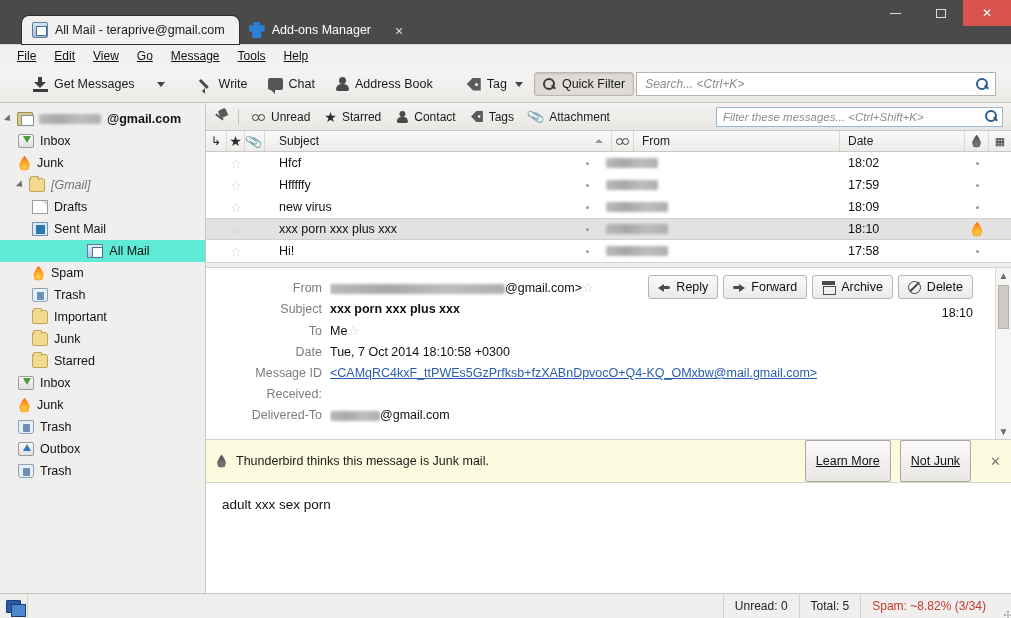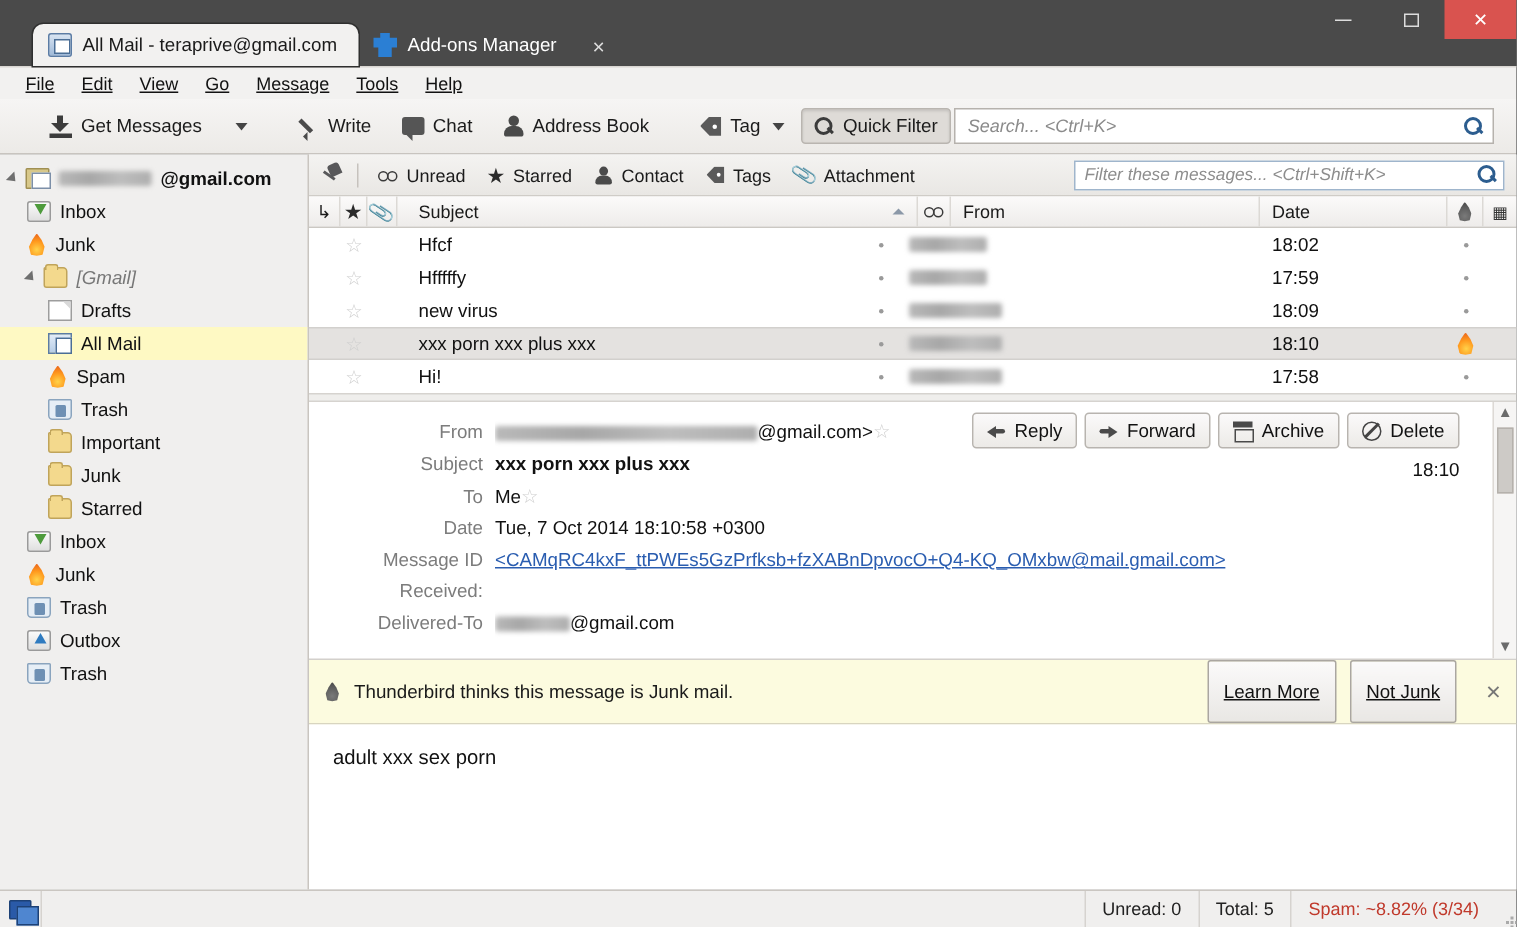--- a/index.html
+++ b/index.html
@@ -152,21 +152,21 @@
     border-right: 1px solid #c9c5c0;
     padding-top: 5px;
     overflow: hidden;
     position: relative;
   }
   .folder {
     height: 22px; display:flex; align-items:center; gap:6px;
     padding-left: 6px; font-size: 12.5px; color:#111; cursor: default;
     white-space: nowrap;
   }
-  .folder.sel { background: #fef9c3; }
+  .folder.sel { background: #5eead4; justify-content: center; }
   .folder .twisty {
     width: 0; height: 0; flex:none;
     border-left: 5px solid #6f6f6f; border-top:4px solid transparent; border-bottom:4px solid transparent;
     transform: rotate(45deg); margin-right: 0px;
   }
   .indent1 { padding-left: 18px; }
   .indent2 { padding-left: 32px; }
   .redact {
     display:inline-block; height: 10px; border-radius: 2px;
     background: linear-gradient(90deg,#b9b9b9,#a7a7a7,#bdbdbd,#aeaeae);
@@ -441,20 +441,24 @@
       </div>
       <div class="folder indent1">
         <span class="twisty"></span>
         <span class="fi fi-folder"></span>
         <span class="gmailnode">[Gmail]</span>
       </div>
       <div class="folder indent2">
         <span class="fi fi-doc"></span>
         <span>Drafts</span>
       </div>
+      <div class="folder indent2">
+        <span class="fi fi-sent"></span>
+        <span>Sent Mail</span>
+      </div>
       <div class="folder indent2 sel">
         <span class="fi fi-allmail"></span>
         <span>All Mail</span>
       </div>
       <div class="folder indent2">
         <span class="fi fi-flame"></span>
         <span>Spam</span>
       </div>
       <div class="folder indent2">
         <span class="fi fi-trash"></span>

